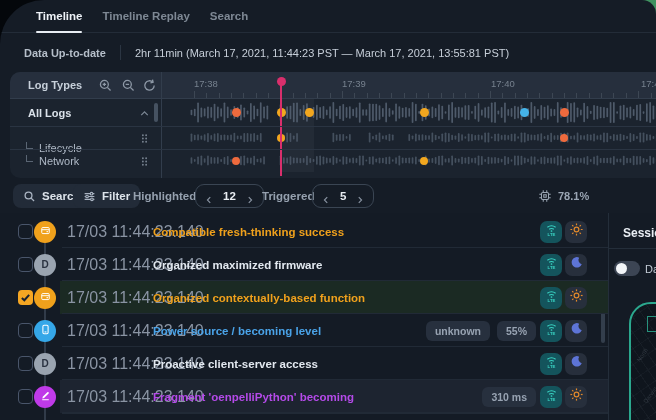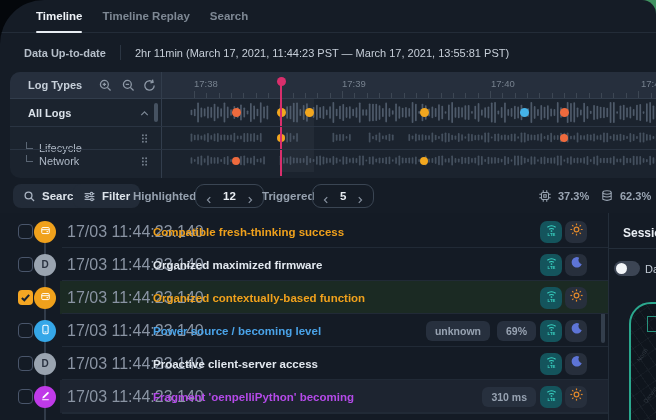--- a/index.html
+++ b/index.html
@@ -685,29 +685,21 @@
               <rect x="6.6" y="6.6" width="2.8" height="2.8"></rect>
               <line x1="6" y1="1.5" x2="6" y2="4"></line>
               <line x1="10" y1="1.5" x2="10" y2="4"></line>
               <line x1="6" y1="12" x2="6" y2="14.5"></line>
               <line x1="10" y1="12" x2="10" y2="14.5"></line>
               <line x1="1.5" y1="6" x2="4" y2="6"></line>
               <line x1="1.5" y1="10" x2="4" y2="10"></line>
               <line x1="12" y1="6" x2="14.5" y2="6"></line>
               <line x1="12" y1="10" x2="14.5" y2="10"></line>
             </svg></span>
-          <span class="v">37.3%</span>
-        </div>
-        <div class="meter" style="left: 600px;">
-          <span class="i"><svg viewBox="0 0 16 16" fill="none" stroke="currentColor" stroke-width="1.2">
-              <ellipse cx="8" cy="4" rx="4.8" ry="1.9"></ellipse>
-              <path d="M3.2 4 V11.8 Q8 14.2 12.8 11.8 V4"></path>
-              <path d="M3.2 8 Q8 10.3 12.8 8"></path>
-            </svg></span>
-          <span class="v">62.3%</span>
+          <span class="v">78.1%</span>
         </div>
       </div>
 
     <div class="list" id="logList">
       <div class="connector"></div>
       <div class="list-scrollbar"></div>
     <div class="log-row" style="top: 2px;">
           <div class="row-bg"></div>
           <div class="bline"></div>
           <div class="checkbox"></div>
@@ -811,21 +803,21 @@
           <div class="evt-circle" style="background: rgb(53, 167, 232);">
             <span class="i"><svg viewBox="0 0 16 16" fill="none" stroke="#ffffff" stroke-width="1.3">
                 <rect x="4.8" y="2.8" width="6.4" height="10.4" rx="1.4"></rect>
                 <line x1="6.8" y1="11" x2="9.2" y2="11"></line>
               </svg></span>
           </div>
           <span class="log-time">17/03 11:44:23.140</span>
           <span class="log-msg" style="color: rgb(74, 163, 232);">Power source / becoming level</span>
           <div class="badges">
             <span class="badge">unknown</span>
-            <span class="badge">69%</span>
+            <span class="badge">55%</span>
           </div>
           <div class="act-btn lte">
             <span class="i"><svg viewBox="0 0 16 16" fill="none" stroke="currentColor" stroke-width="1.2">
                 <path d="M3.6 5.6 Q8 2.4 12.4 5.6"></path>
                 <path d="M5.5 7.8 Q8 6 10.5 7.8"></path>
                 <circle cx="8" cy="9.6" r="0.9" fill="currentColor" stroke="none"></circle>
                 <text x="8" y="15" text-anchor="middle" font-size="4.6" font-weight="bold" fill="currentColor" stroke="none" font-family="Liberation Sans, sans-serif">LTE</text>
               </svg></span>
           </div>
           <div class="act-btn mode">

